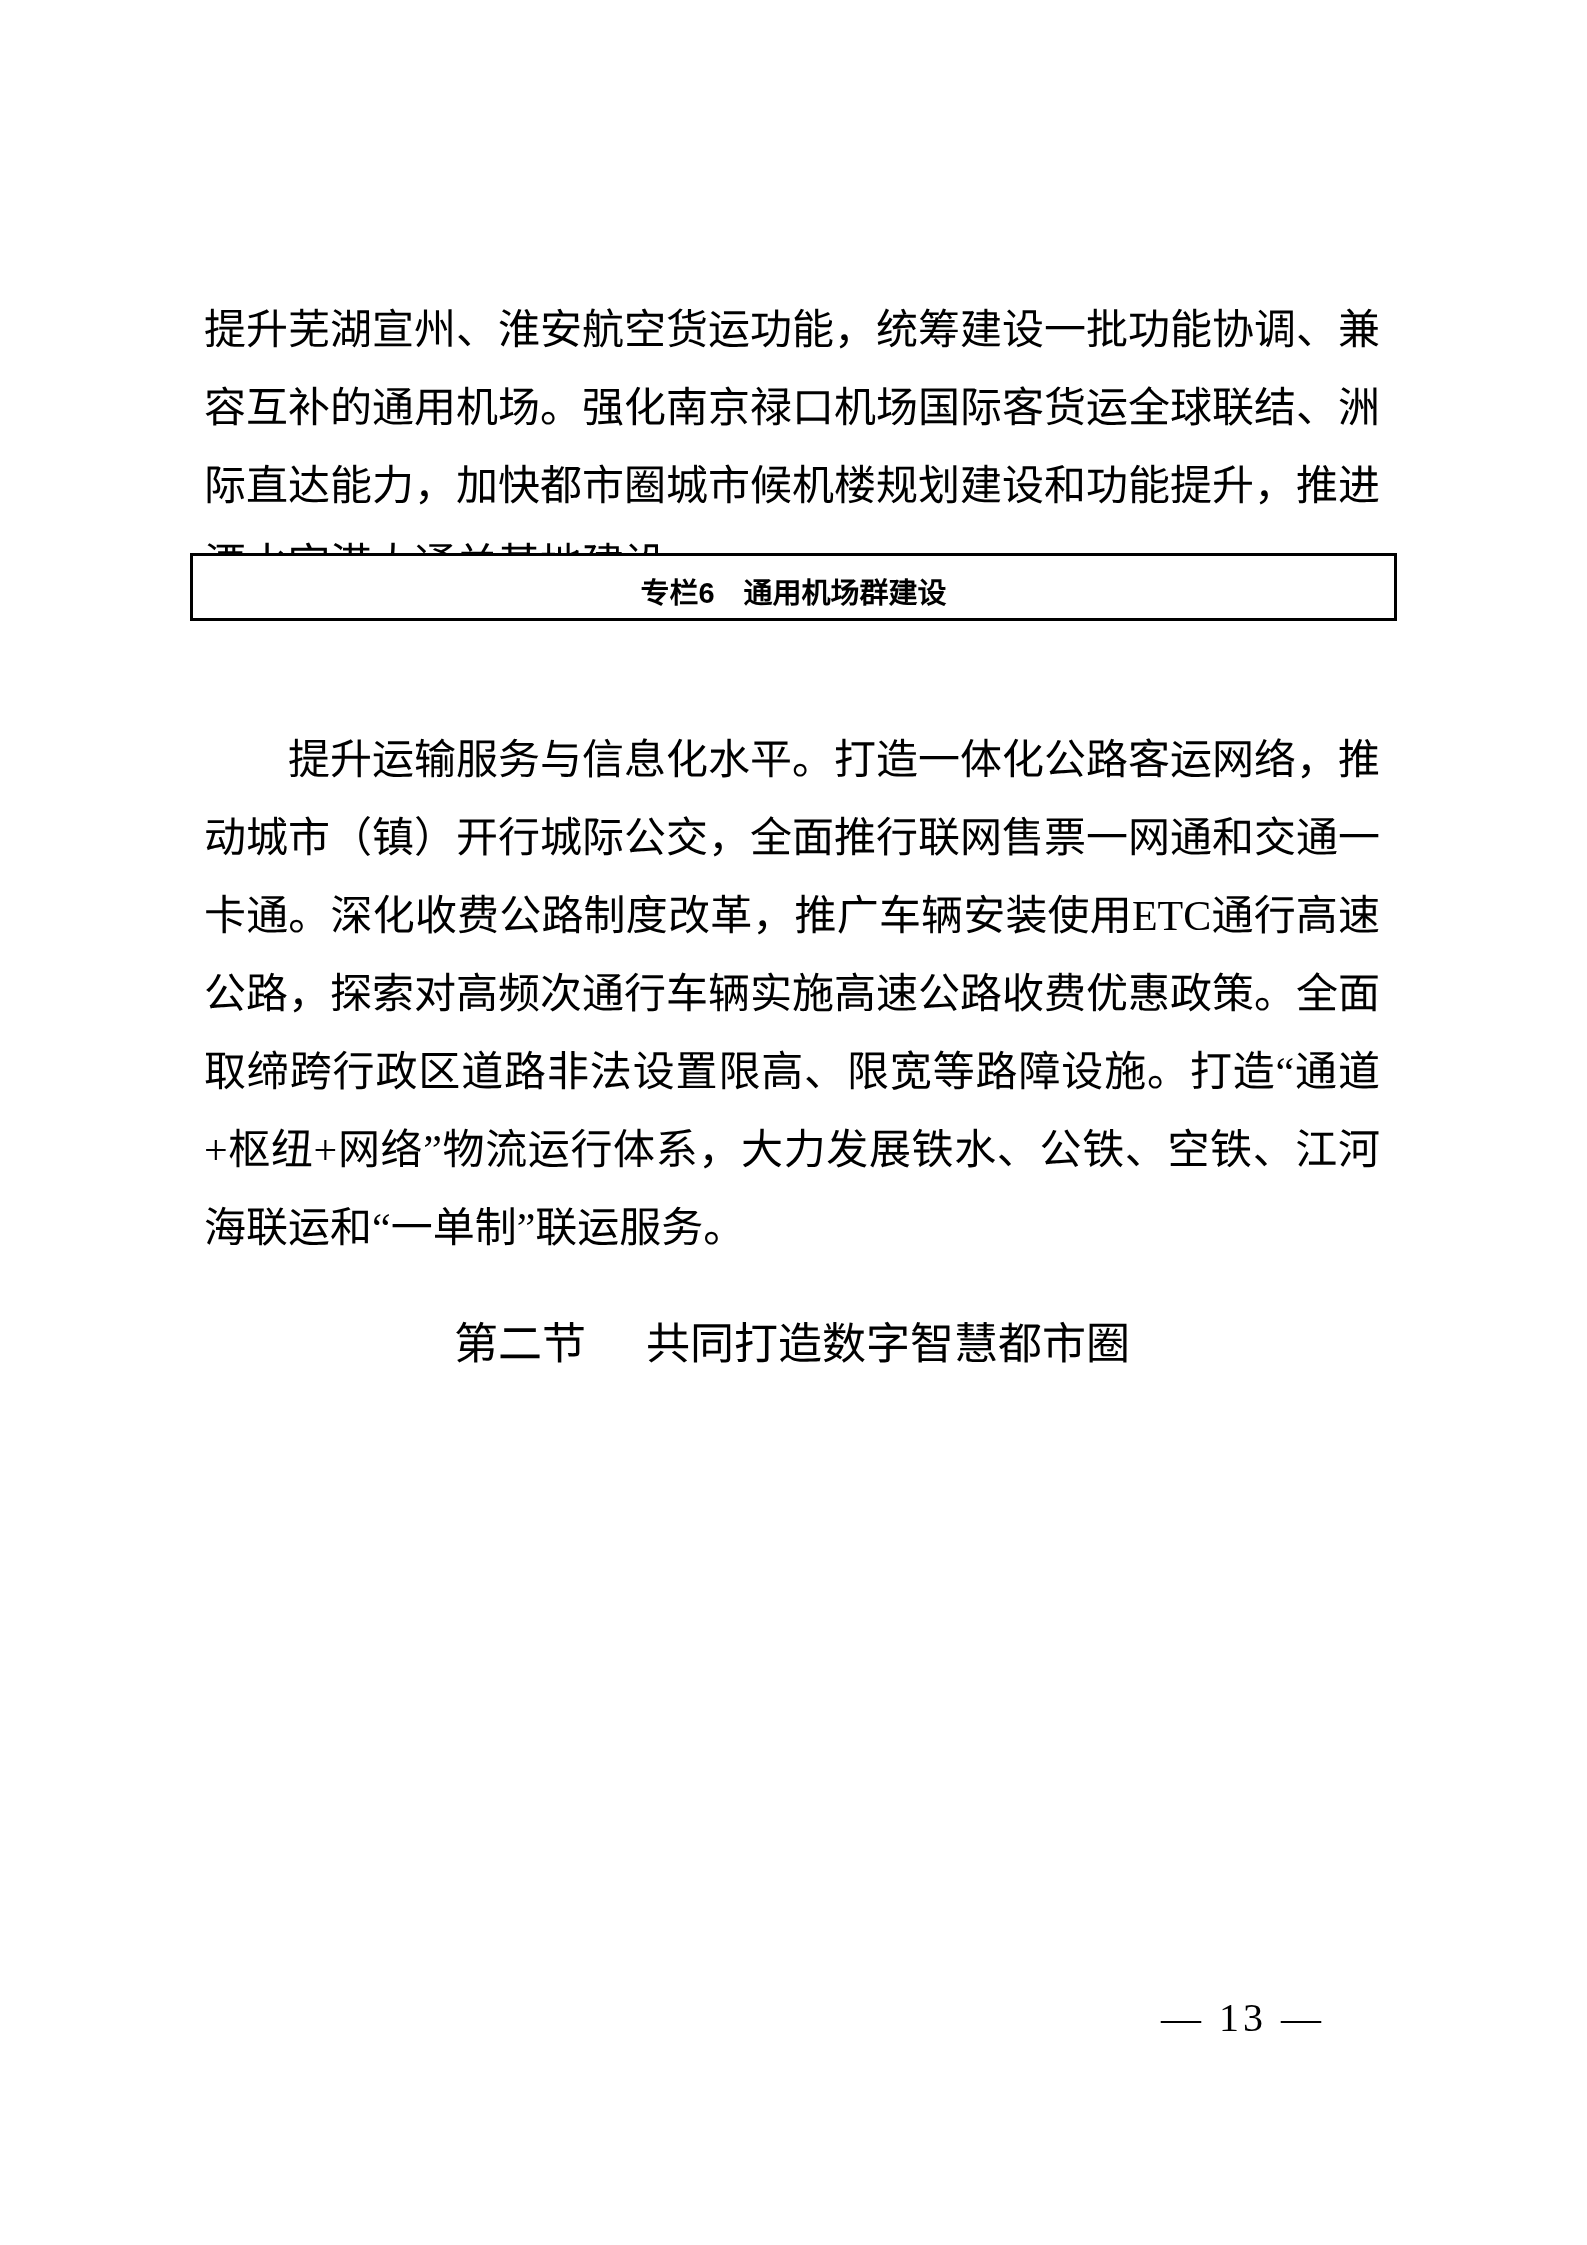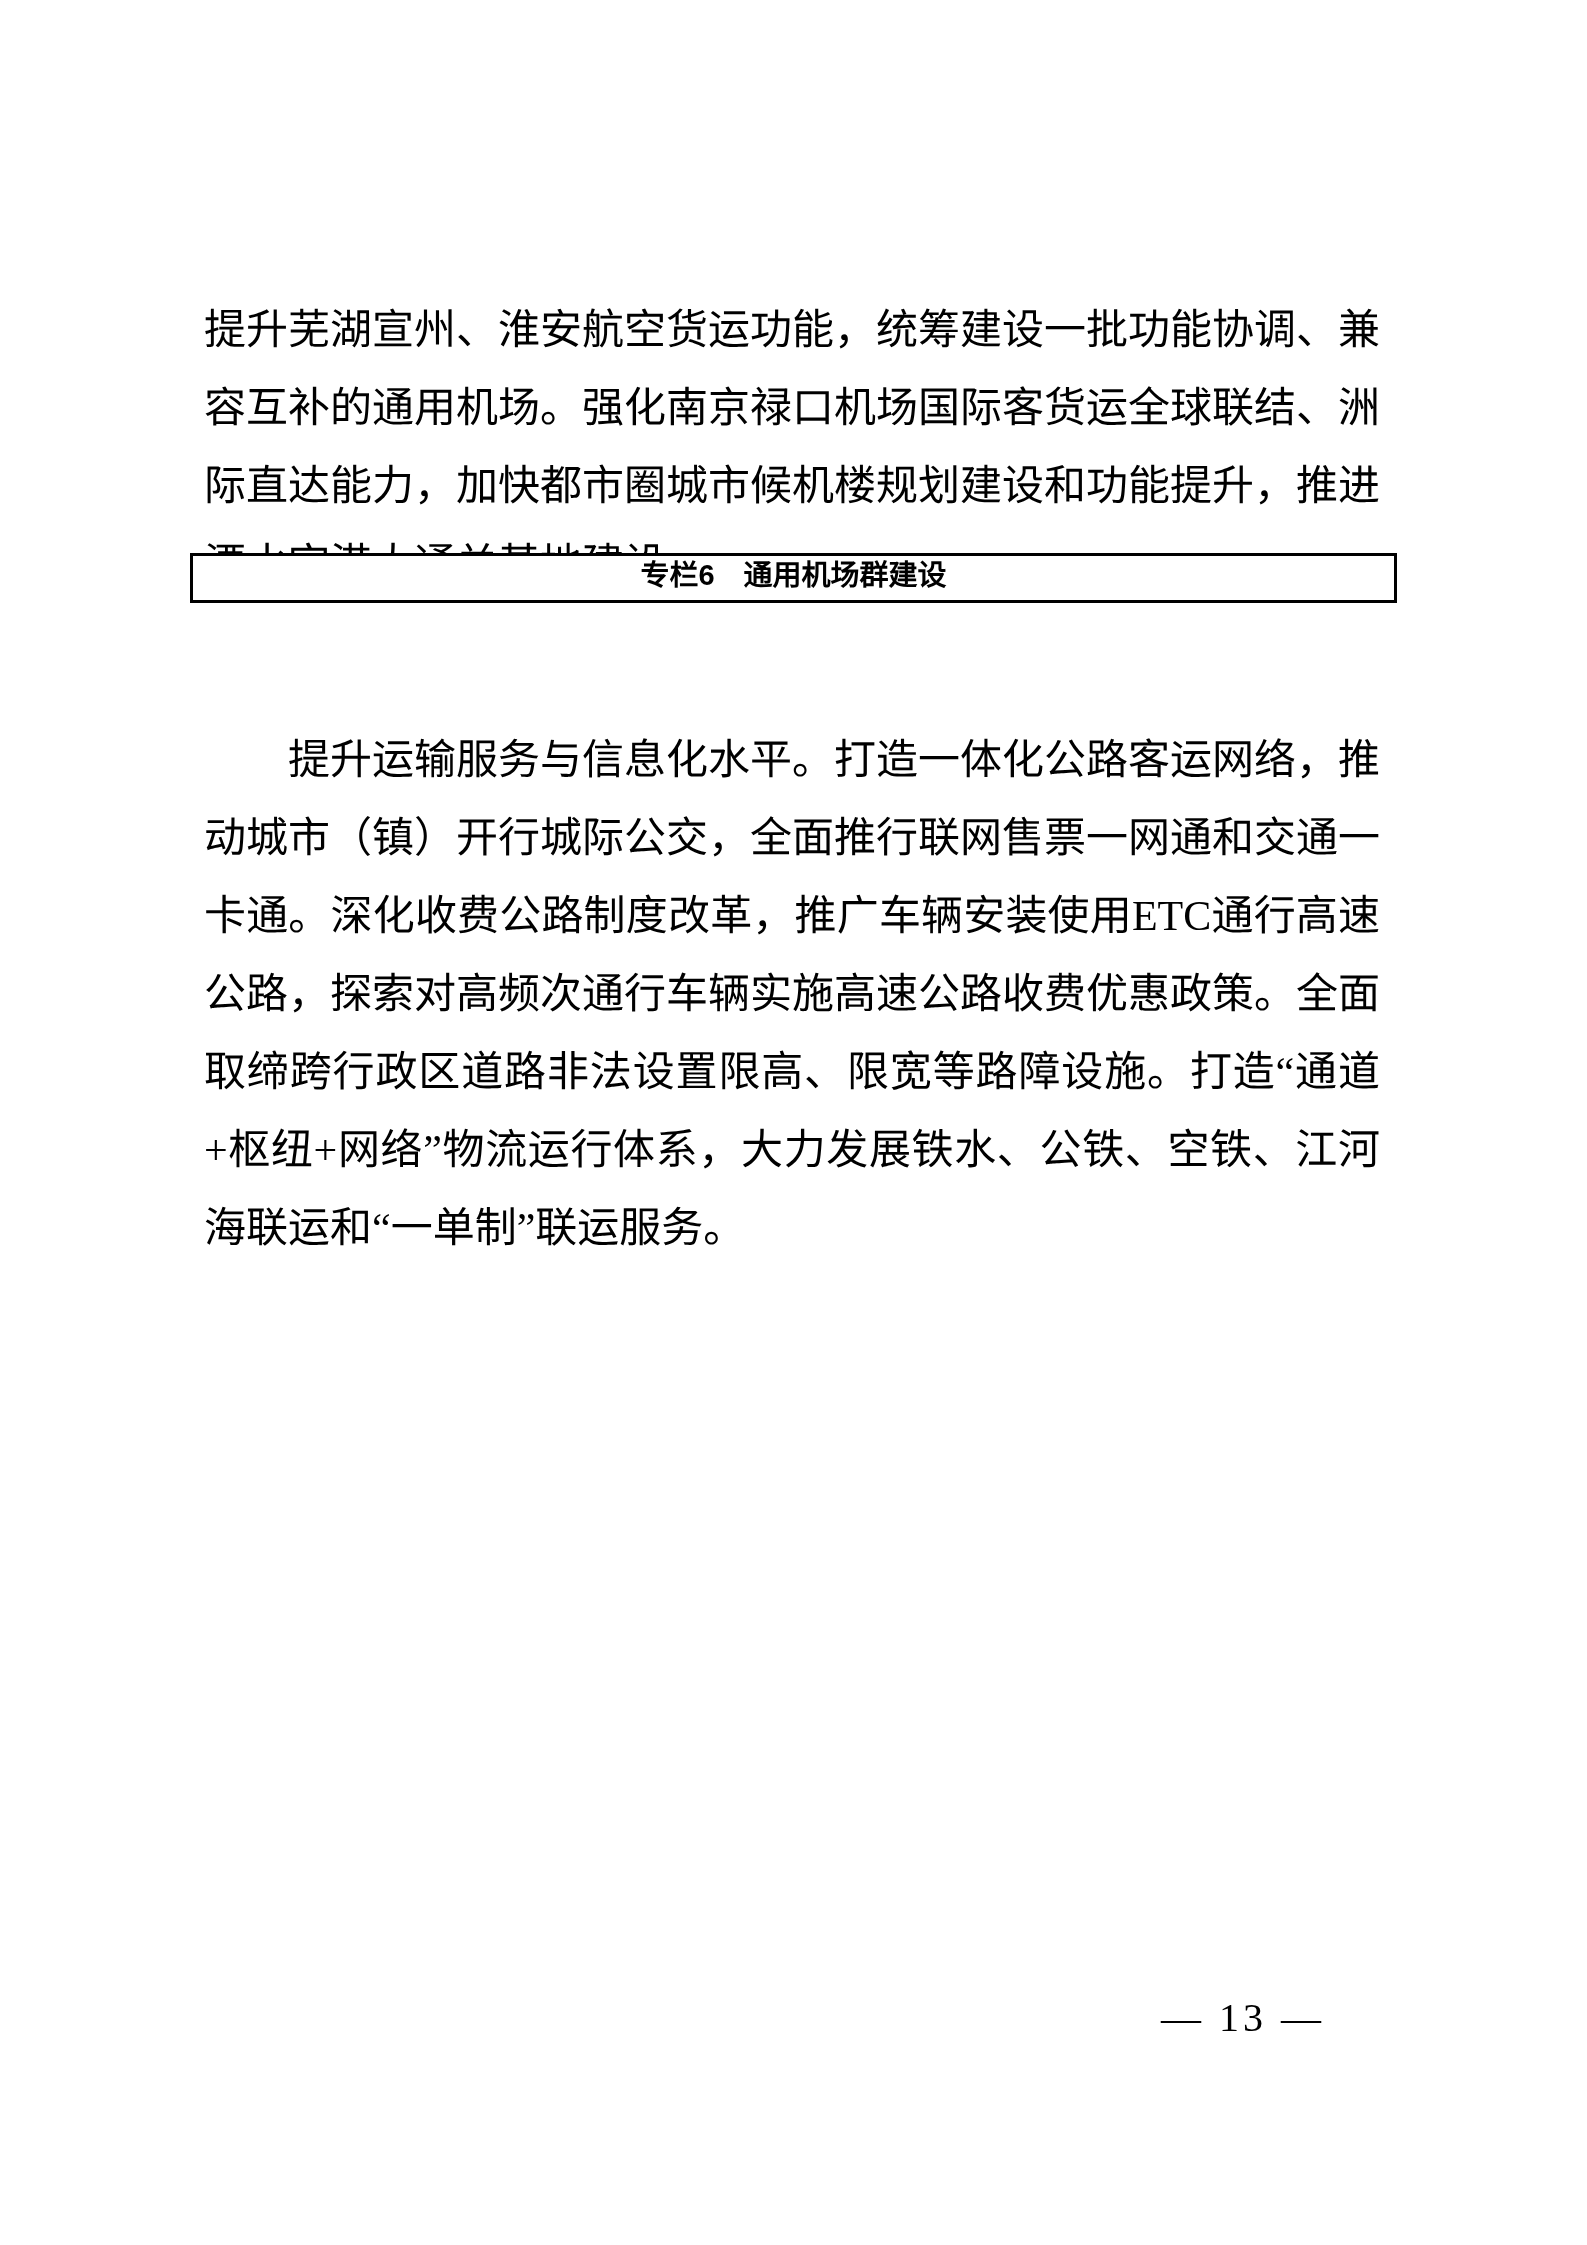--- a/index.html
+++ b/index.html
@@ -33,21 +33,21 @@
   #paragraph-1 { top: 249px; }
   #paragraph-2 { top: 679px; }
   #paragraph-3 { top: 1471px; }
 
   .callout-box {
     position: absolute;
     left: 190px;
     top: 553px;
     width: 1177px;
     border: 3px solid #000000;
-    padding: 1px 12px 6px 12px;
+    padding: 19px 12px 6px 12px;
     background: #ffffff;
   }
   .callout-title {
     text-align: center;
     font-family: "Liberation Sans", "DejaVu Sans", sans-serif;
     font-weight: bold;
     font-size: 29px;
     line-height: 37px;
   }
   .callout-body {
@@ -88,17 +88,20 @@
 <div class="page">
 
   <p id="paragraph-1" class="body-para">提升芜湖宣州、淮安航空货运功能，统筹建设一批功能协调、兼容互补的通用机场。强化南京禄口机场国际客货运全球联结、洲际直达能力，加快都市圈城市候机楼规划建设和功能提升，推进溧水空港大通关基地建设。</p>
 
   <div class="callout-box">
     <div class="callout-title">专栏6　通用机场群建设</div>
   </div>
 
   <p id="paragraph-2" class="body-para indent-2em">提升运输服务与信息化水平。打造一体化公路客运网络，推动城市（镇）开行城际公交，全面推行联网售票一网通和交通一卡通。深化收费公路制度改革，推广车辆安装使用ETC通行高速公路，探索对高频次通行车辆实施高速公路收费优惠政策。全面取缔跨行政区道路非法设置限高、限宽等路障设施。打造“通道+枢纽+网络”物流运行体系，大力发展铁水、公铁、空铁、江河海联运和“一单制”联运服务。</p>
 
+  <div class="section-heading">
+    <span class="heading-label">第二节</span><span class="heading-title">共同打造数字智慧都市圈</span>
+  </div>
 
 
   <div class="page-number">— 13 —</div>
 
 </div>
 
 </body></html>

